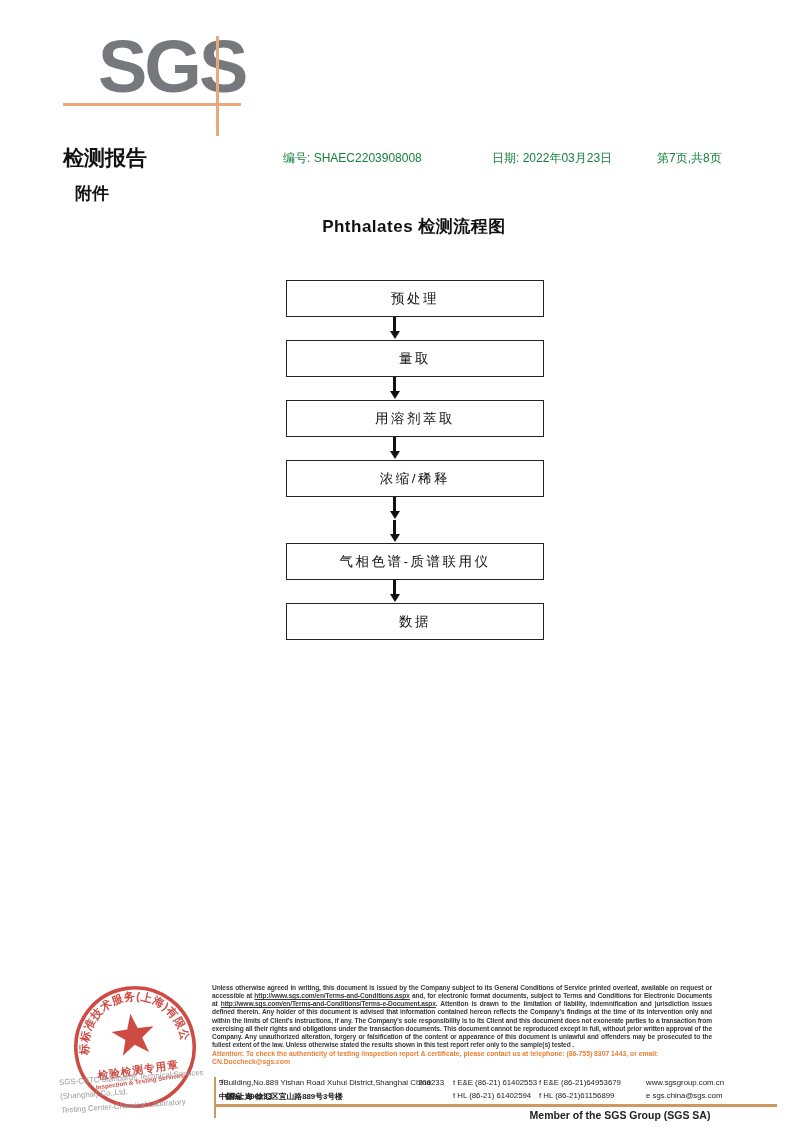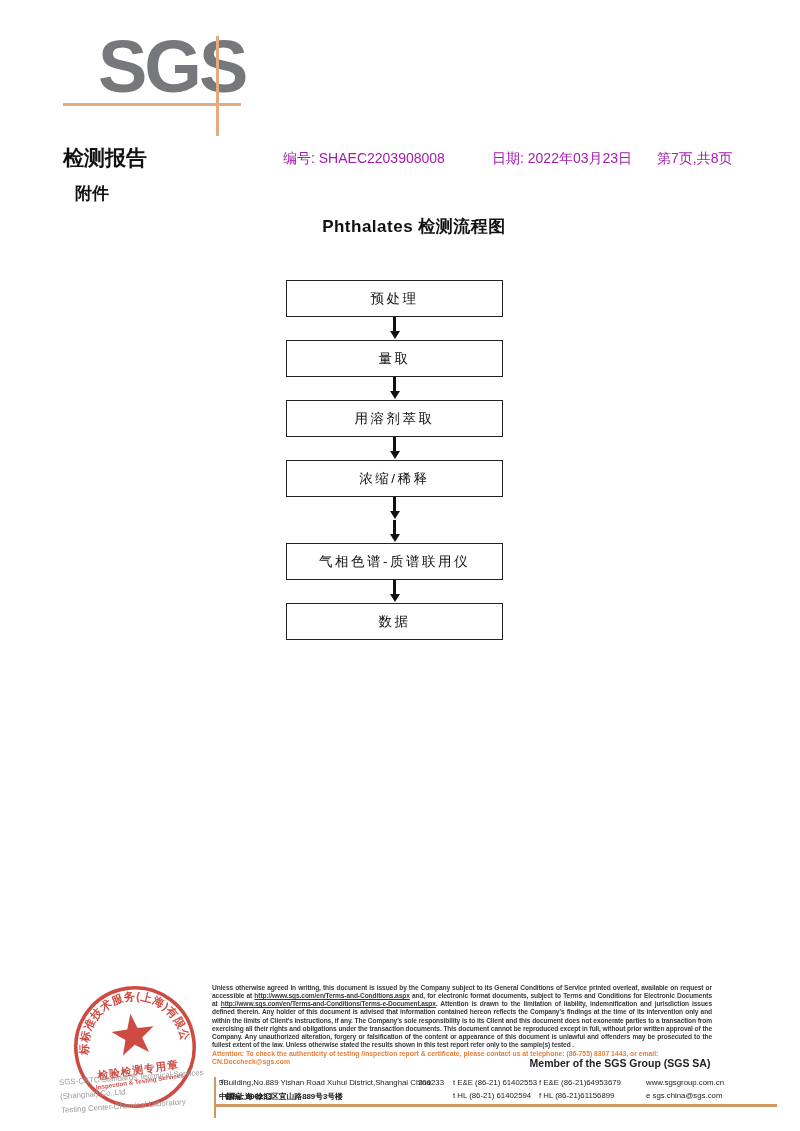--- a/index.html
+++ b/index.html
@@ -14,30 +14,30 @@
     position:absolute; left:98px; top:30px;
     font-size:74px; font-weight:bold; color:#77787b;
     letter-spacing:-3px; line-height:1;
     font-family:"Liberation Sans", sans-serif;
     text-align:right;
   }
   .logo-hline { position:absolute; left:63px; top:103px; width:178px; height:3px; background:#e5ab7e; }
   .logo-vline { position:absolute; left:216px; top:36px; width:3px; height:100px; background:#e5ab7e; }
   
   .report-title { position:absolute; left:63px; top:144px; font-size:21px; font-weight:bold; color:#111; }
-  .hdr { position:absolute; top:150px; font-size:14px; color:#a21caf; white-space:nowrap; }
+  .hdr { position:absolute; top:150px; font-size:12px; color:#15803d; white-space:nowrap; }
   .hdr-no   { left:283px; }
   .hdr-date { left:492px; }
   .hdr-page { left:657px; }
   .attachment-label { position:absolute; left:63px; top:182px; font-size:17px; font-weight:bold; color:#111;margin-left:12px; }
   .chart-title { position:absolute; left:0; top:215px; width:800px; text-align:center; font-size:17px; font-weight:bold; color:#111; letter-spacing:0.5px;padding-left:28px; }
   
   .flowchart { position:absolute; left:286px; top:280px; width:217px; }
   .flow-box {
-    width:217px; height:37px; border:1.3px solid #222; background:#fff;
+    width:258px; height:37px; border:1.3px solid #222; background:#fff;
     display:flex; align-items:center; justify-content:center;
     font-size:13.5px; color:#111; letter-spacing:2.5px; white-space:nowrap;
   }
   .flow-arrow { height:23px; display:flex; flex-direction:column; align-items:center; }
   .flow-arrow .stem { width:2.4px; height:14px; background:#111; }
   .flow-arrow .head { width:0; height:0; border-left:5.5px solid transparent; border-right:5.5px solid transparent; border-top:8.5px solid #111; }
   
   .legal-col { position:absolute; left:212px; top:984px; width:500px; }
   .legal-text {
     font-size:6.6px; line-height:8.15px; letter-spacing:-0.1px;
@@ -53,21 +53,21 @@
   .addr-row span { position:absolute; top:0; }
   .a-addr  { left:0; }
   .a-post  { left:199px; }
   .a-tel   { left:234px; }
   .a-fax   { left:312px;padding-left:8px; }
   .a-web   { left:427px; }
   .addr-cn { font-weight:bold; }
   sup { font-size:5px; vertical-align:super; }
   .footer-hline { position:absolute; left:214px; top:1104px; width:563px; height:3px; background:#ce9861; }
   .footer-vline { position:absolute; left:214px; top:1077px; width:2px; height:41px; background:#ce9861; }
-  .member-text { position:absolute; left:450px; top:1057px; width:340px; text-align:center; font-size:10.5px; font-weight:bold; color:#222; }
+  .member-text { position:absolute; left:450px; top:1109px; width:340px; text-align:center; font-size:10.5px; font-weight:bold; color:#222; }
   
   .company-lines { position:absolute; left:60px; top:1070px; width:170px; color:#9a9a9a; font-size:7.8px; line-height:14px; transform:rotate(-4deg); }
   .stamp { position:absolute; left:68px; top:980px; width:134px; height:134px; opacity:0.88; }
 </style>
 </head>
 <body>
 
 <div class="page">
 
   <div class="logo-text">SGS</div>

